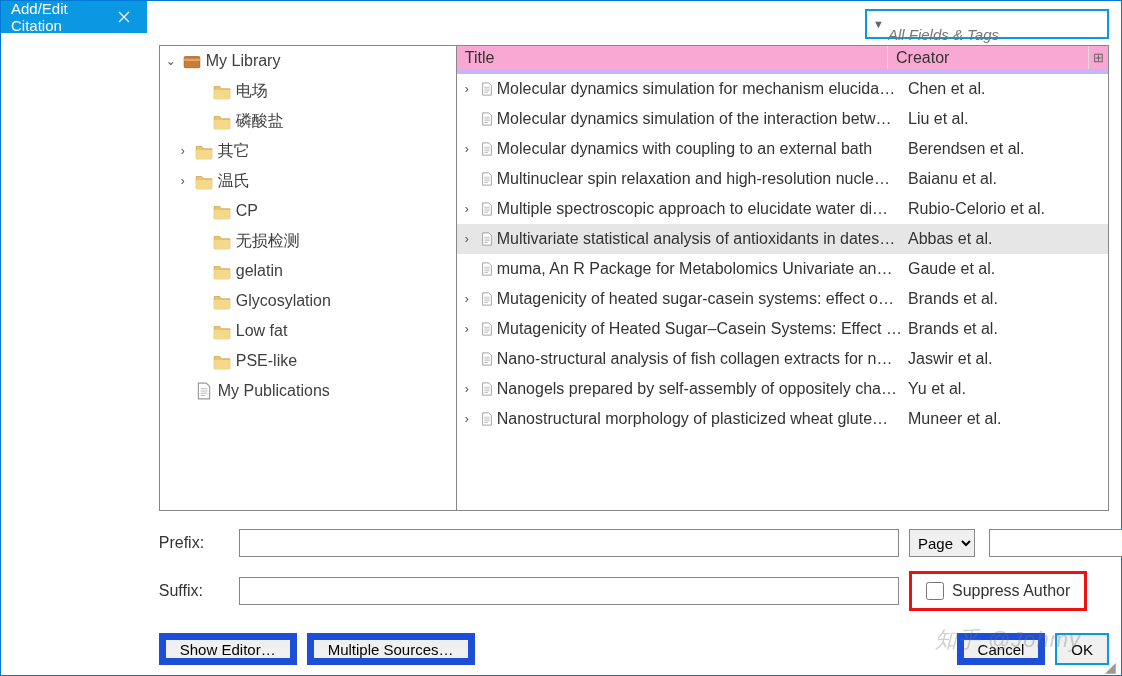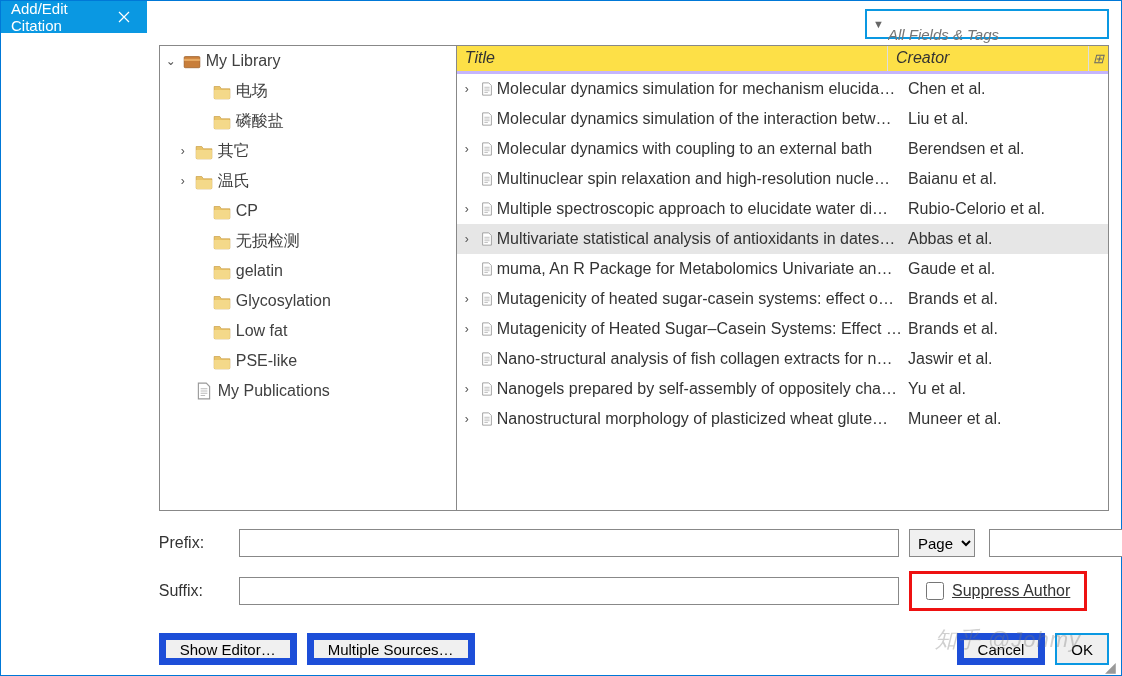--- a/index.html
+++ b/index.html
@@ -19,40 +19,40 @@
 .main-panes { flex: 1; display: flex; gap: 0; min-height: 0; }
 .sidebar { width: 298px; border: 1px solid #888; background: #fff; overflow-y: scroll; }
 .tree-row { display: flex; align-items: center; height: 30px; padding: 0 4px; white-space: nowrap; }
 .tree-twisty { width: 14px; text-align: center; color: #555; font-size: 12px; }
 .tree-icon { width: 18px; height: 18px; margin: 0 5px; display: inline-flex; align-items: center; justify-content: center; }
 .tree-label { font-size: 16px; color: #404040; }
 .indent-1 { padding-left: 16px; }
 .indent-2 { padding-left: 34px; }
 
 .list-pane { flex: 1; border: 1px solid #888; border-left: none; display: flex; flex-direction: column; min-width: 0; }
-.list-header { display: flex; border-bottom: 3px solid #c4b5fd; height: 28px; background: #fde047; font-style: italic; }
+.list-header { display: flex; border-bottom: 5px solid #c4b5fd; height: 28px; background: #f9a8d4; }
 .col-title { flex: 1; padding: 3px 8px; border-right: 1px solid #ddd; font-size: 16px; }
 .col-creator { width: 200px; padding: 3px 8px; font-size: 16px; }
 .col-menu { width: 20px; border-left: 1px solid #ddd; display: flex; align-items: center; justify-content: center; color: #666; font-size: 13px; }
 .list-body { flex: 1; overflow-y: scroll; overflow-x: hidden; }
 .list-row { display: flex; height: 30px; align-items: center; white-space: nowrap; }
 .list-row.selected { background: #e6e6e6; }
 .row-twisty { width: 20px; text-align: center; color: #555; font-size: 12px; }
 .row-icon { width: 20px; display: flex; align-items: center; justify-content: center; }
 .row-icon svg { width: 14px; height: 16px; }
 .row-title { flex: 1; overflow: hidden; text-overflow: ellipsis; padding-right: 6px; font-size: 16px; }
 .row-creator { width: 200px; overflow: hidden; font-size: 16px; }
 
 .bottom-form { margin-top: 18px; display: grid; grid-template-columns: 70px 1fr 200px; column-gap: 10px; row-gap: 14px; align-items: center; }
 .form-label { text-align: left; font-size: 16px; }
 .text-input { height: 28px; border: 1px solid #888; background: #fff; padding: 0 4px; font-size: 15px; }
 .locator-row { display: flex; gap: 14px; align-items: center; }
 .locator-row select { width: 130px; height: 28px; border: 1px solid #888; background: #f0f0f0; font-size: 15px; padding: 0 4px; }
 .locator-row input { width: 250px; height: 28px; border: 1px solid #888; background: #fff; padding: 0 4px; }
-.suppress-box { border: 3px solid #e11; padding: 8px 14px; display: inline-flex; gap: 8px; text-decoration: underline; }
+.suppress-box { border: 3px solid #e11; padding: 8px 14px; display: inline-flex; gap: 8px; }
 .suppress-box input[type=checkbox] { width: 18px; height: 18px; }
 .suppress-box label { font-size: 16px; }
 
 .button-row { margin-top: 22px; display: flex; gap: 10px; }
 .btn { height: 32px; padding: 0 14px; border: 7px solid #1d4ed8; background: #f0f0f0; font-size: 15px; cursor: pointer; }
 .btn.primary { border: 2px solid #0a98e2; }
 .spacer-flex { flex: 1; }
 
 .resize-grip { position: absolute; right: 2px; bottom: 2px; width: 14px; height: 14px; color: #999; font-size: 14px; pointer-events: none; }
 .watermark { position: absolute; right: 40px; bottom: 20px; color: rgba(120,120,120,.35); font-size: 22px; font-style: italic; pointer-events: none; letter-spacing: 1px; margin-top: 9px; }

